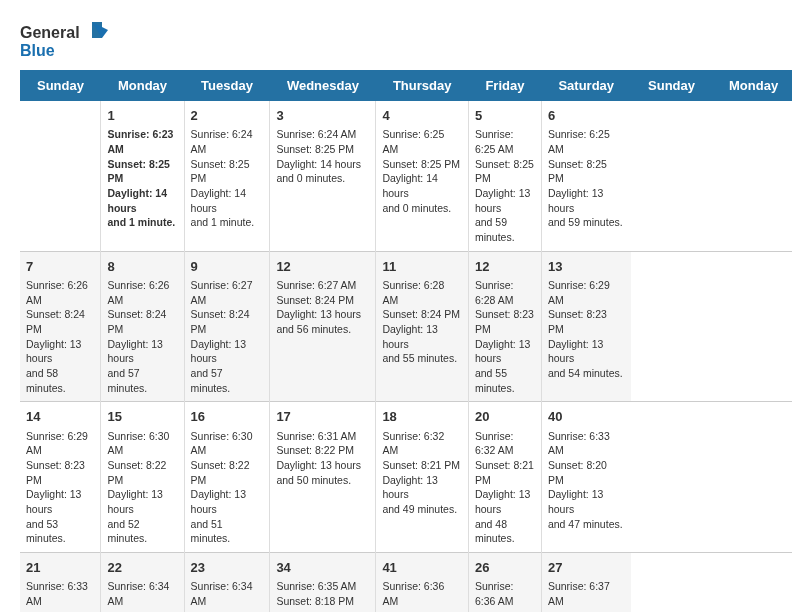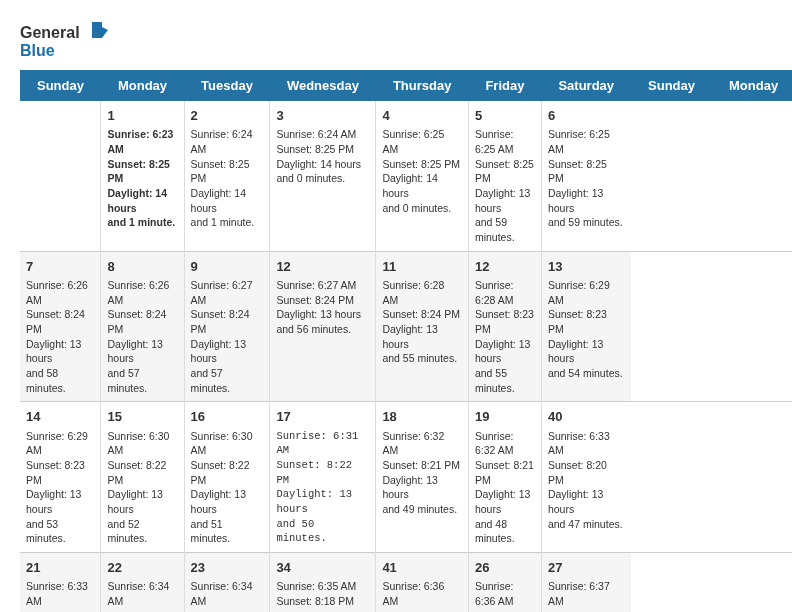--- a/index.html
+++ b/index.html
@@ -228,34 +228,34 @@
         </td>
         <td>
           <span class="date-num">16</span>
           <div class="cell-content" style="white-space: pre-line;">Sunrise: 6:30 AM
 Sunset: 8:22 PM
 Daylight: 13 hours
 and 51 minutes.</div>
         </td>
         <td>
           <span class="date-num">17</span>
-          <div class="cell-content" style="white-space: pre-line; font-family: Liberation Mono, monospace;">Sunrise: 6:31 AM
+          <div class="cell-content" style="white-space: pre-line;">Sunrise: 6:31 AM
 Sunset: 8:22 PM
 Daylight: 13 hours
 and 50 minutes.</div>
         </td>
         <td>
           <span class="date-num">18</span>
           <div class="cell-content" style="white-space: pre-line;">Sunrise: 6:32 AM
 Sunset: 8:21 PM
 Daylight: 13 hours
 and 49 minutes.</div>
         </td>
         <td>
-          <span class="date-num">19</span>
+          <span class="date-num">20</span>
           <div class="cell-content" style="white-space: pre-line;">Sunrise: 6:32 AM
 Sunset: 8:21 PM
 Daylight: 13 hours
 and 48 minutes.</div>
         </td>
         <td>
           <span class="date-num">40</span>
           <div class="cell-content" style="white-space: pre-line;">Sunrise: 6:33 AM
 Sunset: 8:20 PM
 Daylight: 13 hours

